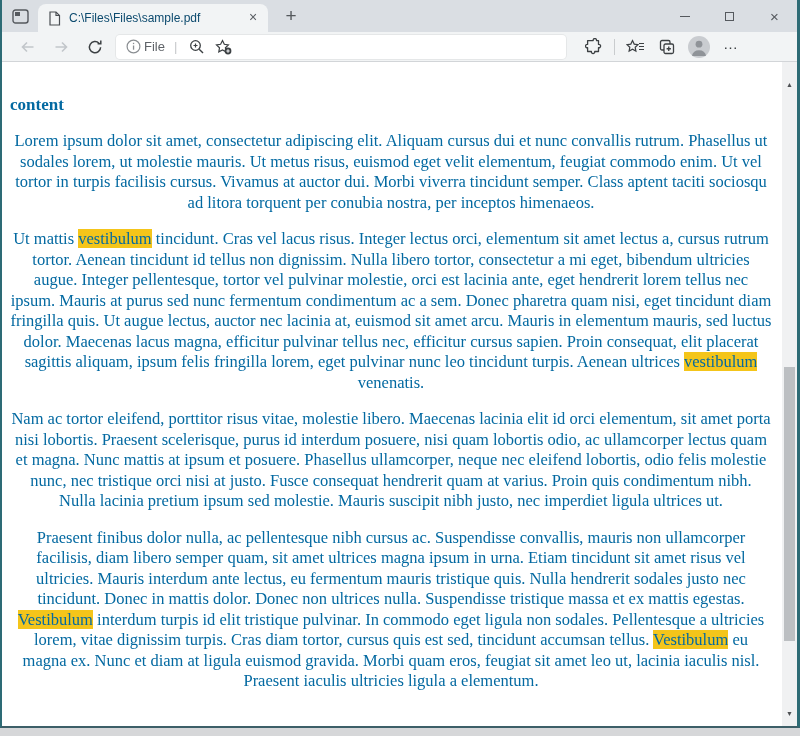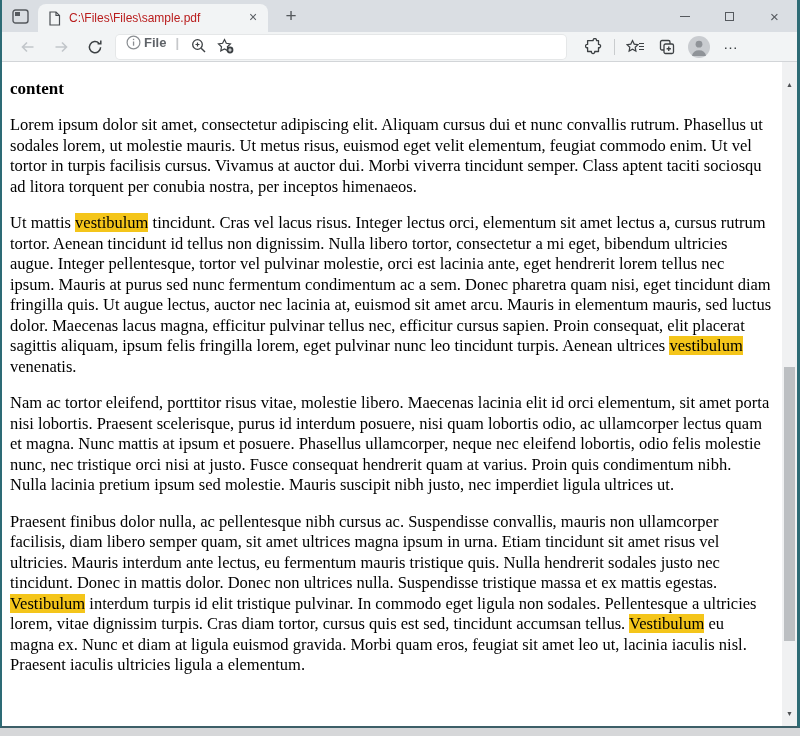--- a/index.html
+++ b/index.html
@@ -20,55 +20,54 @@
   }
 
   
   .tabstrip{flex:0 0 32px;height:32px;background:#dadee3;display:flex;align-items:center;}
   .tab-actions-btn{width:36px;height:32px;display:flex;align-items:center;justify-content:center;}
   .tab{
     height:28px;width:230px;align-self:flex-end;
     background:#f2f4f5;border-radius:8px 8px 0 0;
     display:flex;align-items:center;gap:8px;padding:0 6px 0 10px;
   }
-  .tab-title{flex:1;font-size:12px;color:#b91c1c;white-space:nowrap;overflow:hidden;}
+  .tab-title{flex:1;font-size:12px;color:#0c4a6e;white-space:nowrap;overflow:hidden;}
   .tab-close{width:18px;height:18px;line-height:17px;text-align:center;font-size:14px;color:#5a5e63;border-radius:4px;cursor:default;}
   .new-tab{width:30px;height:28px;margin-left:8px;font-size:19px;font-weight:300;color:#54585c;display:flex;align-items:center;justify-content:center;}
   .spacer{flex:1;}
   .win-btn{width:45px;height:32px;display:flex;align-items:center;justify-content:center;}
   .min-glyph{width:10px;height:1px;background:#55595e;}
   .max-glyph{width:9px;height:9px;border:1px solid #55595e;}
   .close-glyph{font-size:15px;color:#55595e;line-height:1;}
 
   
   .toolbar{flex:0 0 30px;height:30px;background:#f2f4f5;border-bottom:1px solid #d2d5d8;display:flex;align-items:center;padding:0 8px;}
   .nav-btn{width:34px;height:28px;display:flex;align-items:center;justify-content:center;}
   .addressbar{
     width:450px;height:24px;background:#ffffff;border-radius:4px;
-    display:flex;align-items:flex-start;padding:0 6px;margin-left:4px;
+    display:flex;align-items:center;padding:0 6px;margin-left:4px;
     box-shadow:0 0 0 1px rgba(0,0,0,0.05);
-    font-weight:bold;
   }
   .addr-icon{width:22px;display:flex;align-items:center;justify-content:center;}
   .addr-label{color:#5f6368;font-size:13px;margin:0 2px 0 0;}
   .addr-sep{color:#c6c8ca;font-size:13px;margin:0 7px;}
   .addr-url{color:#27292c;font-size:13.5px;white-space:nowrap;overflow:hidden;flex:1;}
   .addr-btn{width:26px;height:22px;display:flex;align-items:center;justify-content:center;}
   .tb-right{display:flex;align-items:center;margin-left:12px;}
   .tb-btn{width:32px;height:28px;display:flex;align-items:center;justify-content:center;}
   .v-divider{width:1px;height:16px;background:#c9ccce;margin:0 4px;}
   .avatar{width:22px;height:22px;border-radius:50%;background:#c9ccd0;overflow:hidden;display:flex;align-items:center;justify-content:center;}
   .ellipsis{font-size:15px;letter-spacing:1px;color:#3c4043;padding-bottom:6px;}
 
   
   .content{flex:1;position:relative;background:#fff;overflow:hidden;}
-  .article{position:absolute;top:0;left:0;right:23px;padding:4px 2px 0 8px;
-    font-family:"Liberation Serif","DejaVu Serif",serif;color:#000000;}
+  .article{position:absolute;top:16px;left:0;right:23px;padding:4px 2px 0 8px;
+    font-family:"Liberation Serif","DejaVu Serif",serif;color:#0369a1;}
   .article h1{font-size:17px;font-weight:bold;margin:13px 0 16px 0;}
-  .article p{font-size:16.5px;line-height:20.5px;margin:12px 0 16px 0;text-align:left;}
+  .article p{font-size:16.5px;line-height:20.5px;margin:12px 0 16px 0;text-align:center;}
   .hl{background:var(--hl);}
 
   
   .scrollbar{position:absolute;top:0;right:0;bottom:0;width:15px;background:#f0f1f2;}
   .sb-arrow{position:absolute;left:0;right:0;text-align:center;font-size:7px;color:#4e5154;line-height:10px;}
   .sb-up{top:18px;}
   .sb-down{bottom:7px;}
   .sb-thumb{position:absolute;left:2px;right:2px;top:305px;height:274px;background:#bcbfc2;}
 
   svg{display:block;}

